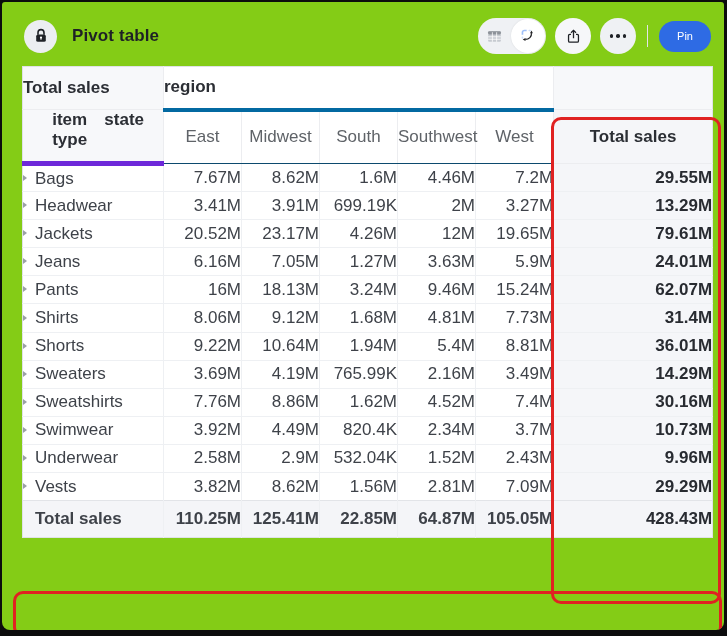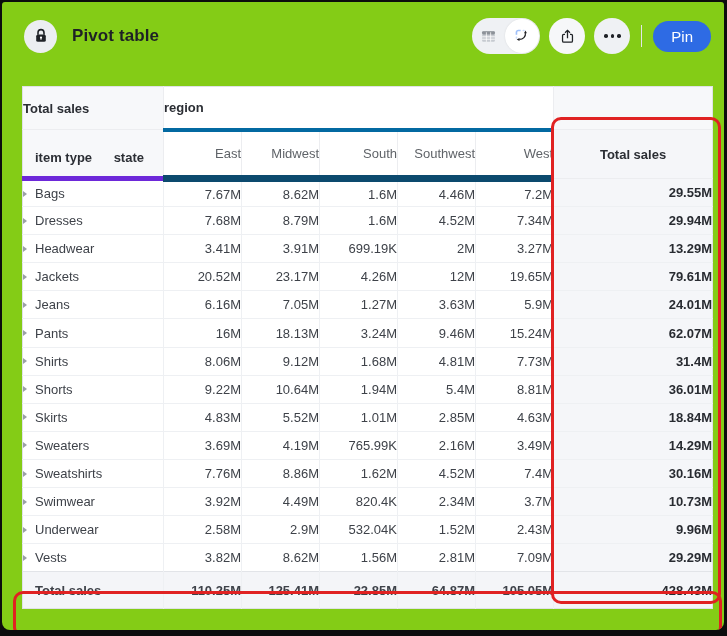--- a/index.html
+++ b/index.html
@@ -41,30 +41,30 @@
   .circle-btn{
     width:36px;height:36px;border-radius:50%;border:none;padding:0;cursor:pointer;
     display:flex;align-items:center;justify-content:center;
   }
   .circle-btn.share{background:#f6f7f9;}
   .circle-btn.more{background:#eff1f4;gap:3px;}
   .dot{width:3.5px;height:3.5px;border-radius:50%;background:#1f2227;}
   .tb-divider{width:1px;height:22px;background:#e3e4e7;margin:0 2px;}
   .pin-btn{
     height:31px;padding:0 18px;border:none;border-radius:16px;cursor:pointer;
-    background:#2e6be4;color:#ffffff;font-size:15px;font-weight:500;
+    background:#2e6be4;color:#ffffff;font-size:11px;font-weight:500;
     font-family:"Liberation Sans", sans-serif;
   }
 
   
   table.pivot{
-    position:absolute;left:20px;top:84px;width:690px;
+    position:absolute;left:20px;top:64px;width:690px;
     border-collapse:collapse;table-layout:fixed;
     border:1px solid #e0e2e6;
-    font-size:13px;
+    font-size:17px;
     padding-left:32px;
   }
   table.pivot th, table.pivot td{padding:0;}
   .hrow1{height:43px;}
   .hrow2{height:49px;}
   tbody tr{height:28.1px;margin-left:36px;}
   tfoot tr{height:37px;}
 
   .corner{
     background:#f7f8fa;text-align:left;padding-left:12px;font-weight:700;color:#2b2e34;
@@ -80,22 +80,22 @@
   .rowhdrs{
     background:#f7f8fa;vertical-align:bottom;border-right:1px solid #ecedf0;
     border-bottom:5px solid #6d28d9;
     margin-left:22px;
   }
   .rowhdrs .inner{
     display:flex;justify-content:space-between;padding:0 19px 11px 12px;
     font-weight:700;color:#2b2e34;
   }
   .colhdr{
-    color:#5f6368;font-weight:400;text-align:right;vertical-align:middle;
-    border-left:1px solid #ecedf0;border-bottom:7px solid #0c4a6e;background:#ffffff;
+    color:#5f6368;font-weight:400;text-align:center;vertical-align:middle;
+    border-left:1px solid #ecedf0;border-bottom:1px solid #0c4a6e;background:#ffffff;
   }
   .totalhdr{
     background:#f5f6f9;font-weight:700;color:#2b2e34;text-align:center;vertical-align:middle;
     border-left:1px solid #ecedf0;border-bottom:1px solid #ecedf0;
   }
   tbody td{border-top:1px solid #eef0f3;}
   .rlabel{padding-left:10px;color:#3e4249;text-align:left;background:#fff;}
   .tri{
     display:inline-block;width:0;height:0;margin-right:8px;
     border-left:4px solid #9aa0a6;border-top:3.5px solid transparent;border-bottom:3.5px solid transparent;
@@ -213,29 +213,20 @@
         <tr>
           <td class="rlabel"><span class="tri"></span><span>Bags</span></td>
           <td class="val">7.67M</td>
           <td class="val">8.62M</td>
           <td class="val">1.6M</td>
           <td class="val">4.46M</td>
           <td class="val">7.2M</td>
           <td class="val tcell">29.55M</td>
         </tr>
         <tr>
-          <td class="rlabel"><span class="tri"></span><span>Dresses</span></td>
-          <td class="val">7.68M</td>
-          <td class="val">8.79M</td>
-          <td class="val">1.6M</td>
-          <td class="val">4.52M</td>
-          <td class="val">7.34M</td>
-          <td class="val tcell">29.94M</td>
-        </tr>
-        <tr>
           <td class="rlabel"><span class="tri"></span><span>Headwear</span></td>
           <td class="val">3.41M</td>
           <td class="val">3.91M</td>
           <td class="val">699.19K</td>
           <td class="val">2M</td>
           <td class="val">3.27M</td>
           <td class="val tcell">13.29M</td>
         </tr>
         <tr>
           <td class="rlabel"><span class="tri"></span><span>Jackets</span></td>
@@ -274,29 +265,20 @@
           <td class="val tcell">31.4M</td>
         </tr>
         <tr>
           <td class="rlabel"><span class="tri"></span><span>Shorts</span></td>
           <td class="val">9.22M</td>
           <td class="val">10.64M</td>
           <td class="val">1.94M</td>
           <td class="val">5.4M</td>
           <td class="val">8.81M</td>
           <td class="val tcell">36.01M</td>
-        </tr>
-        <tr>
-          <td class="rlabel"><span class="tri"></span><span>Skirts</span></td>
-          <td class="val">4.83M</td>
-          <td class="val">5.52M</td>
-          <td class="val">1.01M</td>
-          <td class="val">2.85M</td>
-          <td class="val">4.63M</td>
-          <td class="val tcell">18.84M</td>
         </tr>
         <tr>
           <td class="rlabel"><span class="tri"></span><span>Sweaters</span></td>
           <td class="val">3.69M</td>
           <td class="val">4.19M</td>
           <td class="val">765.99K</td>
           <td class="val">2.16M</td>
           <td class="val">3.49M</td>
           <td class="val tcell">14.29M</td>
         </tr>

